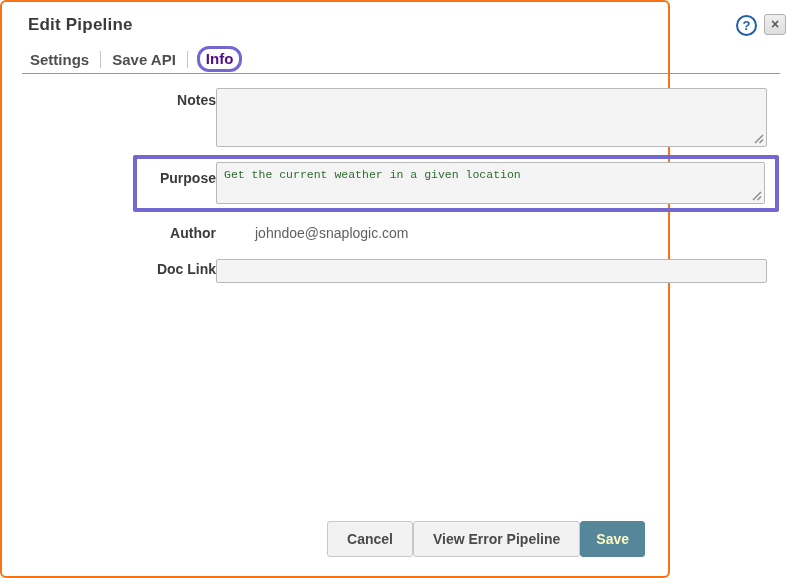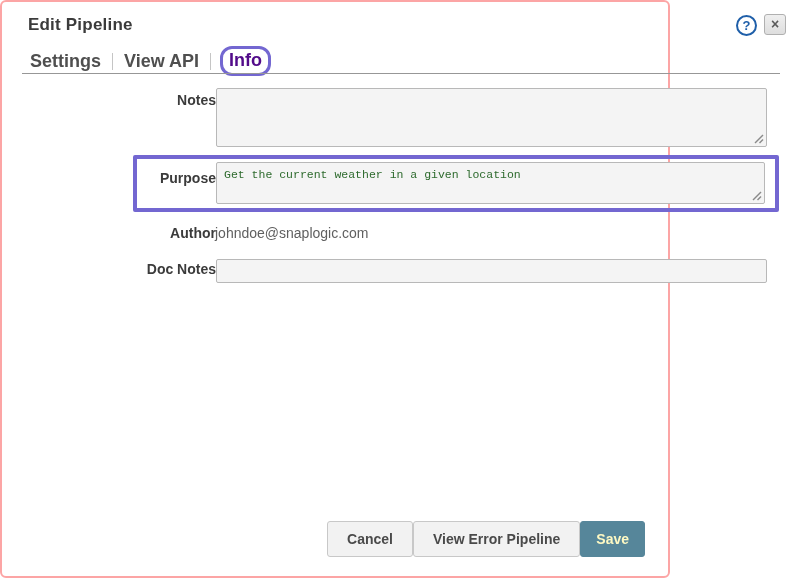--- a/index.html
+++ b/index.html
@@ -1,30 +1,30 @@
 <!DOCTYPE html>
 <html><head>
 <meta charset="utf-8">
 <style>
   html,body{margin:0;padding:0;background:#fff;}
   body{width:802px;height:578px;overflow:hidden;font-family:"Liberation Sans",sans-serif;}
   .dialog{position:relative;width:670px;height:578px;box-sizing:border-box;
-          border:2px solid #fca5a5;border-radius:6px;background:#ffffff;}
+          border:2px solid #f97316;border-radius:6px;background:#ffffff;}
 
   .title{position:absolute;left:26px;top:13px;font-size:17px;font-weight:700;color:#3b3b3b;letter-spacing:.2px;}
 
   .help-btn{position:absolute;left:734px;top:13px;width:17px;height:17px;border:2px solid #1f5fa9;
             border-radius:50%;color:#1f5fa9;font-weight:700;font-size:13px;line-height:17px;
             text-align:center;cursor:pointer;background:#fff;}
   .close-btn{position:absolute;left:762px;top:12px;width:22px;height:21px;box-sizing:border-box;
              background:linear-gradient(#efefef,#dedede);border:1px solid #b0b0b0;border-radius:3px;
              color:#5a5a5a;font-weight:700;font-size:14px;line-height:19px;text-align:center;cursor:pointer;}
 
   .tabs{position:absolute;left:28px;top:48px;display:flex;align-items:center;}
-  .tab{font-size:18px;font-weight:700;color:#4f4f4f;cursor:pointer;}
+  .tab{font-size:15px;font-weight:700;color:#4f4f4f;cursor:pointer;}
   .tab-sep{width:1px;height:17px;background:#c5c5c5;margin:0 11px;}
   .tab.active{color:#520b8a;border:3px solid #7367d1;border-radius:12px;padding:1px 6px 2px 6px;margin:-4px -2px;}
 
   .tabs-rule{position:absolute;left:20px;top:71px;width:758px;border-top:1px solid #979797;}
 
   .field-label{position:absolute;left:0;width:204px;text-align:right;font-size:14px;font-weight:700;color:#3b3b3b;margin-left:10px;}
 
   .field-wrap{position:absolute;border-radius:13px;}
   .field-wrap textarea{width:100%;height:100%;box-sizing:border-box;resize:none;outline:none;
       background:#f4f4f4;border:1px solid #b8b8b8;border-radius:2px;padding:5px 7px;
@@ -32,42 +32,42 @@
   .field-wrap textarea.mono{font-family:"Liberation Mono","DejaVu Sans Mono",monospace;
       font-size:11.5px;color:#2d6a2d;}
   .grip{position:absolute;right:3px;bottom:3px;pointer-events:none;}
 
   .text-input{position:absolute;box-sizing:border-box;background:#f4f4f4;border:1px solid #b8b8b8;
       border-radius:2px;outline:none;padding:0 7px;font-family:"Liberation Sans",sans-serif;font-size:13px;color:#333;}
 
   .annotation-box{position:absolute;left:131px;top:153px;width:646px;height:57px;box-sizing:border-box;
       border:4px solid #7367d1;border-radius:2px;pointer-events:none;}
 
-  .static-value{position:absolute;font-size:14px;color:#5f5f5f;}
+  .static-value{position:absolute;font-size:14px;color:#5f5f5f;margin-left:40px;}
 
   .footer{position:absolute;right:23px;top:519px;display:flex;gap:0;}
   .btn{height:36px;box-sizing:border-box;border:1px solid #c8c8c8;border-radius:3px;background:#f2f2f2;
        font-family:"Liberation Sans",sans-serif;font-size:14px;font-weight:700;color:#4a4a4a;
        padding:0 19px;cursor:pointer;}
   .btn.primary{background:#56869a;border-color:#56869a;color:#fef9c3;padding:0 15px;}
 </style>
 </head>
 <body>
 
 <div class="dialog">
 
   <div class="title">Edit Pipeline</div>
 
   <div class="help-btn">?</div>
   <div class="close-btn">×</div>
 
   <div class="tabs">
     <span class="tab">Settings</span>
     <span class="tab-sep"></span>
-    <span class="tab">View API</span>
+    <span class="tab">Save API</span>
     <span class="tab-sep"></span>
     <span class="tab active">Info</span>
   </div>
 
   <div class="tabs-rule"></div>
 
   <div class="field-label" style="top:90px;">Notes</div>
   <div class="field-wrap" style="left:214px;top:86px;width:551px;height:59px;">
     <textarea style=""></textarea>
     <svg class="grip" width="10" height="10" viewBox="0 0 10 10">
@@ -82,21 +82,21 @@
     <textarea class="mono" style="">Get the current weather in a given location</textarea>
     <svg class="grip" width="10" height="10" viewBox="0 0 10 10">
       <line x1="1" y1="9" x2="9" y2="1" stroke="#8a8a8a" stroke-width="1.4"></line>
       <line x1="5.5" y1="9" x2="9" y2="5.5" stroke="#8a8a8a" stroke-width="1.4"></line>
     </svg>
   </div>
 
   <div class="field-label" style="top:223px;">Author</div>
   <div class="static-value" style="left:213px;top:223px;">johndoe@snaplogic.com</div>
 
-  <div class="field-label" style="top:259px;">Doc Notes</div>
+  <div class="field-label" style="top:259px;">Doc Link</div>
   <input class="text-input" style="left: 214px; top: 257px; width: 551px; height: 24px;" type="text" value="">
 
   <div class="footer">
     <button class="btn">Cancel</button>
     <button class="btn">View Error Pipeline</button>
     <button class="btn primary">Save</button>
   </div>
 
 </div>
 

